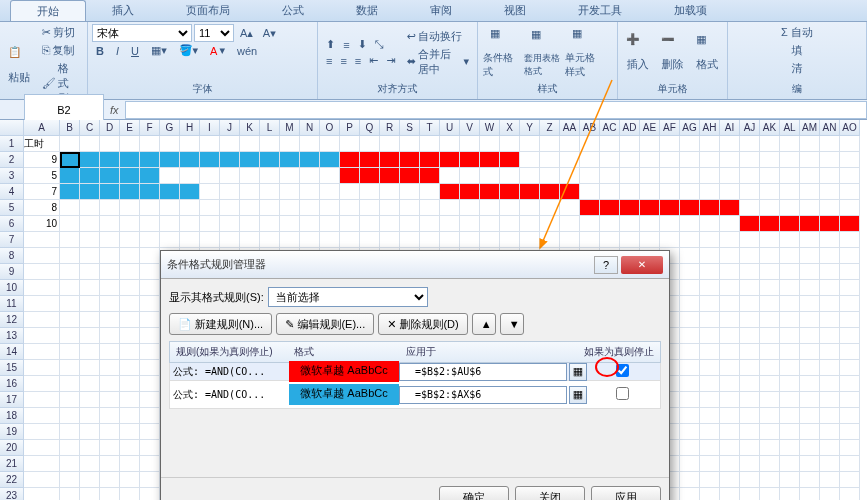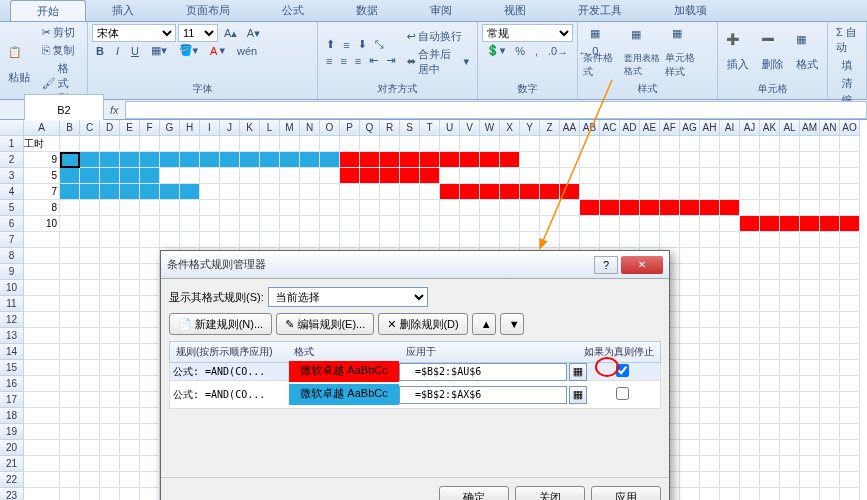--- a/index.html
+++ b/index.html
@@ -88,21 +88,21 @@
             <span>🖌</span>
             <span>格式刷</span>
           </div>
   </div>
  </div>
  <div class="grp-label">剪贴板</div>
 </div>
 <div class="grp" style="width:230px">
  <div class="grp-body col" style="align-items:stretch">
   <div style="display:flex;gap:2px">
-   <select class="sel" style="width:84px"><option>宋体</option></select>
+   <select class="sel" style="width:100px"><option>宋体</option></select>
    <select class="sel" style="width:40px"><option>11</option></select>
    <span class="btn-sm">A▴</span>
    <span class="btn-sm">A▾</span>
   </div>
   <div style="display:flex;gap:4px">
    <span class="btn-sm">
             <b>B</b>
           </span>
    <span class="btn-sm">
             <i>I</i>
@@ -137,33 +137,20 @@
   </div>
   <div class="col">
    <div class="btn-sm">
             <span>↩</span>
             <span>自动换行</span>
           </div>
    <div class="btn-sm"><span>⬌</span><span>合并后居中</span>▾</div>
   </div>
  </div>
  <div class="grp-label">对齐方式</div>
-</div>
-<div class="grp" style="width:100px">
- <div class="grp-body col" style="align-items:stretch">
-  <select class="sel"><option>常规</option></select>
-  <div style="display:flex;gap:2px">
-          <span class="btn-sm">💲▾</span>
-          <span class="btn-sm">%</span>
-          <span class="btn-sm">,</span>
-          <span class="btn-sm">.0→</span>
-          <span class="btn-sm">←.0</span>
-        </div>
- </div>
- <div class="grp-label">数字</div>
 </div>
 <div class="grp" style="width:140px">
  <div class="grp-body">
   <div class="btn-lg">
           <span class="ico-lg">▦</span>
           <span style="font-size:10px">条件格式</span>
         </div>
   <div class="btn-lg">
           <span class="ico-lg">▦</span>
           <span style="font-size:9px">套用表格格式</span>
@@ -1299,21 +1286,21 @@
           <span>编辑规则(E)...</span>
         </button>
   <button class="dlg-btn">
           <span>✕</span>
           <span>删除规则(D)</span>
         </button>
   <button class="dlg-btn" style="width:24px">▲</button>
   <button class="dlg-btn" style="width:24px">▼</button>
  </div>
  <div class="rules-hdr">
-  <div style="width:118px">规则(按所示顺序应用)</div>
+  <div style="width:118px">规则(如果为真则停止)</div>
   <div style="width:112px">格式</div>
   <div style="width:160px">应用于</div>
   <div style="flex:1;text-align:right">如果为真则停止</div>
  </div>
  <div class="rule-row sel">
   <div style="width:116px;font-family:Consolas,monospace;font-size:10px">公式: =AND(CO...</div>
   <div class="fmt-prev" style="background:#ff0000;color:#000">微软卓越 AaBbCc</div>
   <input class="rng-inp" value="=$B$2:$AU$6" style="">
   <button class="rng-btn">▦</button>
   <div style="width:70px;text-align:center"><input type="checkbox" class="chk" checked="" style=""></div>

